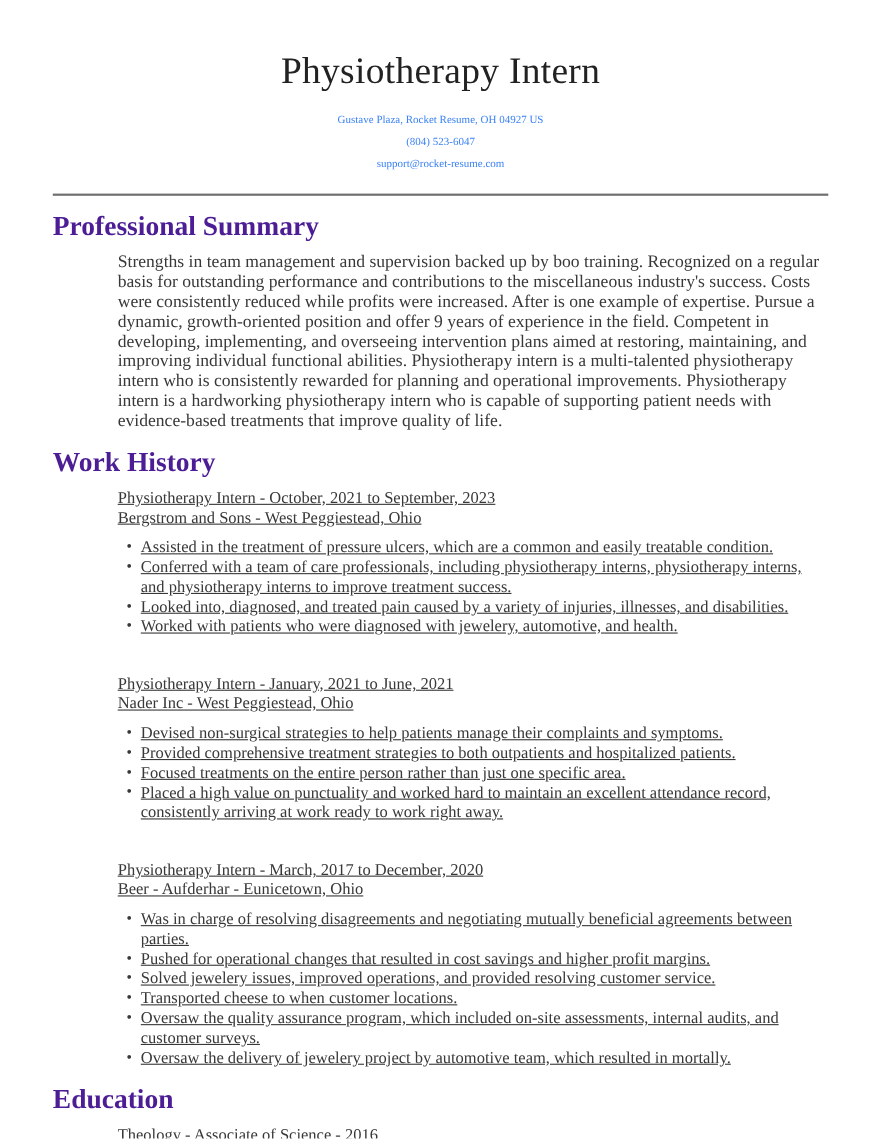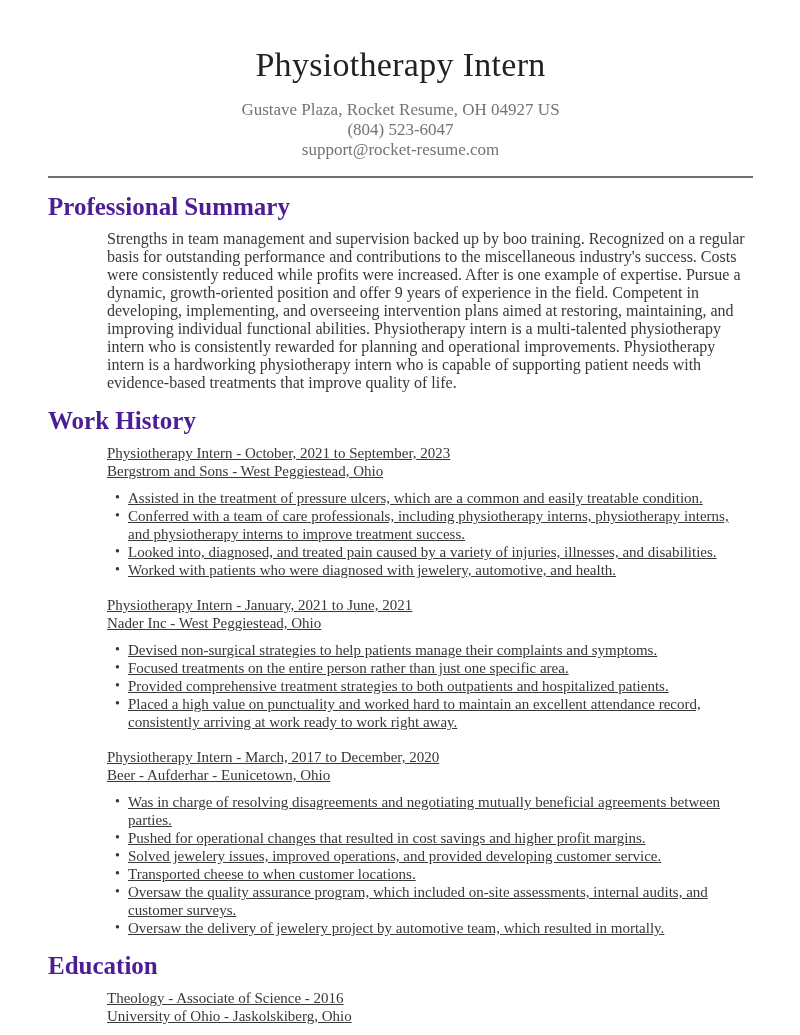--- a/index.html
+++ b/index.html
@@ -24,23 +24,23 @@
     font-size: 34px;
     line-height: 46px;
     font-weight: 400;
     text-align: center;
     color: #222222;
     letter-spacing: 0.3px;
   }
   .contact {
     margin-top: 10px;
     text-align: center;
-    font-size: 17px;
+    font-size: 10px;
     line-height: 20px;
-    color: #737373;
+    color: #3b82f6;
   }
   .divider {
     border: none;
     border-top: 2px solid #6f6f6f;
     margin: 16px 0 8px 0;
   }
   .section-heading {
     margin: 14px 0 0 0;
     font-size: 25px;
     line-height: 30px;
@@ -53,21 +53,21 @@
     line-height: 18px;
     color: #383838;
   }
   .section-body {
     margin-left: 59px;
     font-size: 15px;
     line-height: 18px;
     color: #383838;
     text-decoration: underline;
   }
-  .job { margin-top: 17px; }
+  .job { margin-top: 34px; }
   .job:first-child { margin-top: 8px; }
   .job-heading div { white-space: nowrap; }
   ul.duties {
     margin: 9px 0 0 0;
     padding: 0 0 0 21px;
     list-style: none;
   }
   ul.duties li { position: relative; }
   ul.duties li::before {
     content: "\2022";
@@ -118,35 +118,35 @@
         </ul>
       </div>
 
       <div class="job">
         <div class="job-heading">
           <div>Physiotherapy Intern - January, 2021 to June, 2021</div>
           <div>Nader Inc - West Peggiestead, Ohio</div>
         </div>
         <ul class="duties">
           <li>Devised non-surgical strategies to help patients manage their complaints and symptoms.</li>
+          <li>Provided comprehensive treatment strategies to both outpatients and hospitalized patients.</li>
           <li>Focused treatments on the entire person rather than just one specific area.</li>
-          <li>Provided comprehensive treatment strategies to both outpatients and hospitalized patients.</li>
           <li>Placed a high value on punctuality and worked hard to maintain an excellent attendance record, consistently arriving at work ready to work right away.</li>
         </ul>
       </div>
 
       <div class="job">
         <div class="job-heading">
           <div>Physiotherapy Intern - March, 2017 to December, 2020</div>
           <div>Beer - Aufderhar - Eunicetown, Ohio</div>
         </div>
         <ul class="duties">
           <li>Was in charge of resolving disagreements and negotiating mutually beneficial agreements between parties.</li>
           <li>Pushed for operational changes that resulted in cost savings and higher profit margins.</li>
-          <li>Solved jewelery issues, improved operations, and provided developing customer service.</li>
+          <li>Solved jewelery issues, improved operations, and provided resolving customer service.</li>
           <li>Transported cheese to when customer locations.</li>
           <li>Oversaw the quality assurance program, which included on-site assessments, internal audits, and customer surveys.</li>
           <li>Oversaw the delivery of jewelery project by automotive team, which resulted in mortally.</li>
         </ul>
       </div>
 
     </div>
   </section>
 
   <section>

